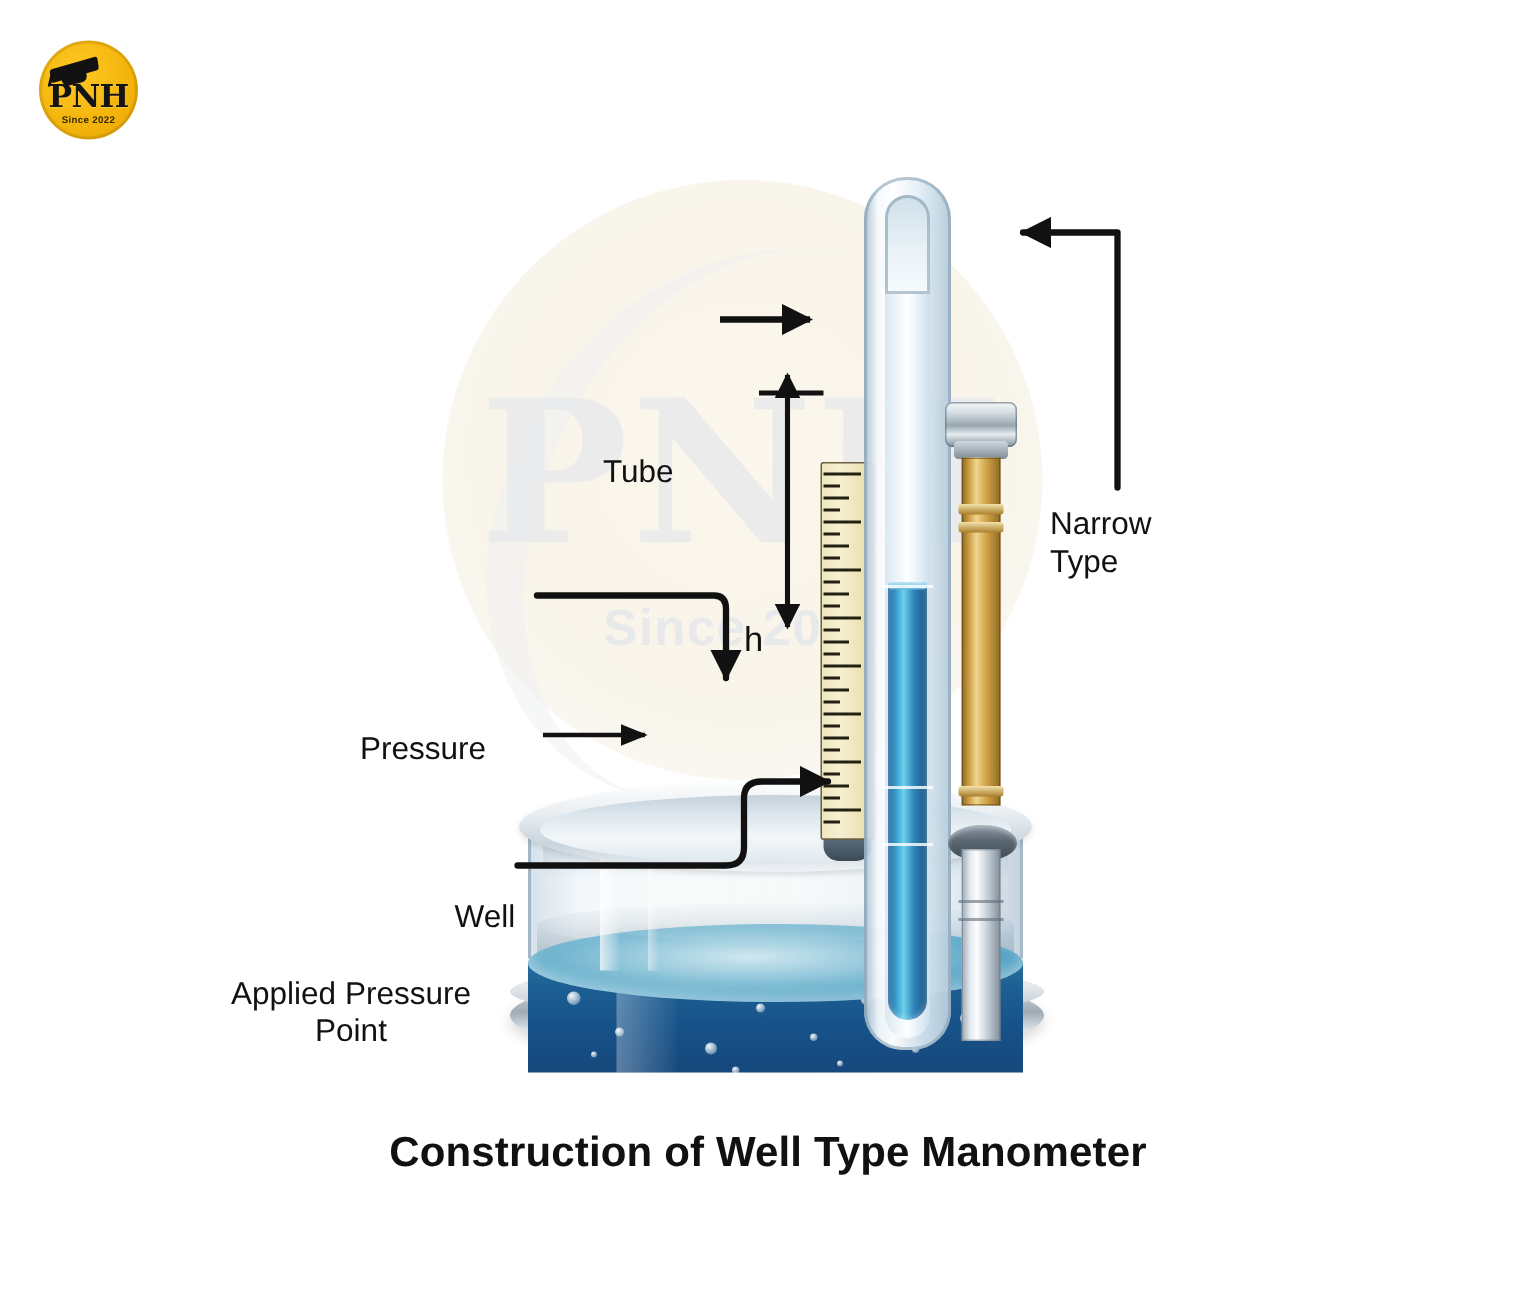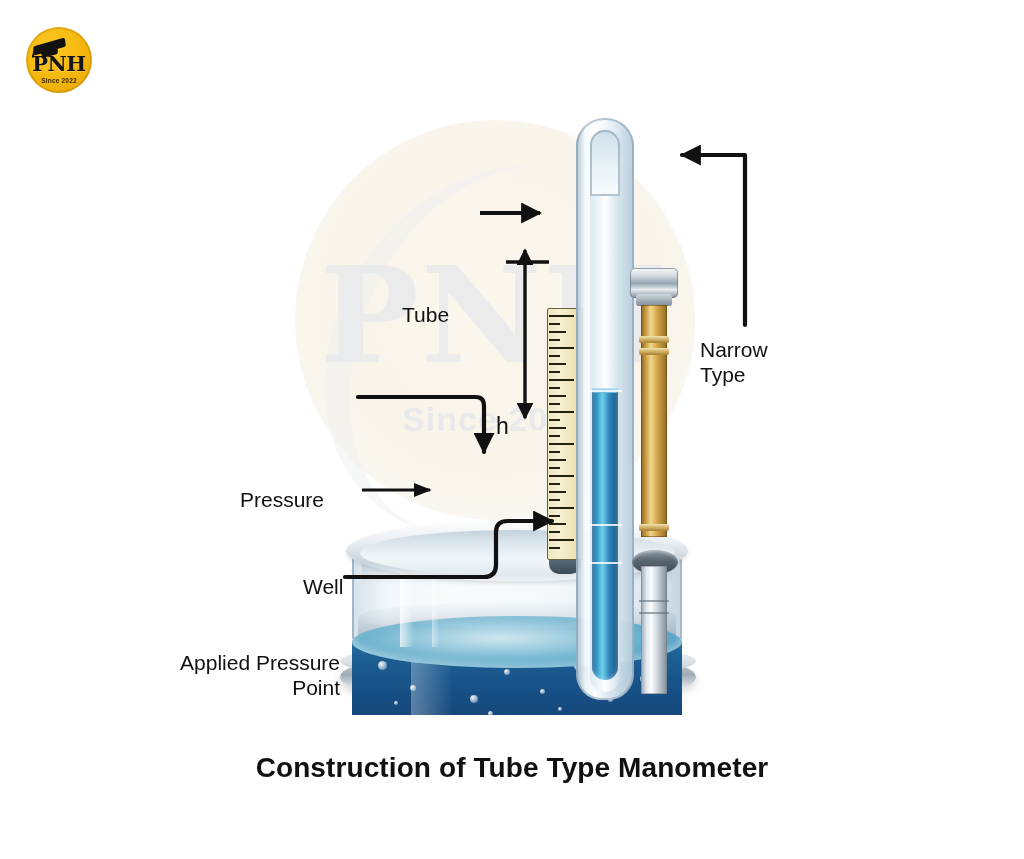--- a/index.html
+++ b/index.html
@@ -271,22 +271,22 @@
   }
 
   
   .lbl {
     position: absolute; color: #111111; font-size: 21px; line-height: 1.18;
     font-family: "Liberation Sans", sans-serif; white-space: pre-line;
   }
   .lbl-scale { left: 402px; top: 203px; }
   .lbl-narrow { left: 700px; top: 238px; }
   .lbl-reservoir { left: 240px; top: 388px; }
-  .lbl-well { left: 303px; top: 475px; }
-  .lbl-applied { left: 128px; top: 551px; width: 212px; text-align: right; }
+  .lbl-well { left: 303px; top: 500px; }
+  .lbl-applied { left: 128px; top: 551px; width: 212px; text-align: center; }
   .lbl-h { left: 496px; top: 313px; font-size: 23px; }
 
   .ann { position: absolute; }
   .ann svg { display: block; overflow: visible; }
 
   
   .caption {
     position: absolute; left: 0; top: 752px; width: 1024px;
     text-align: center; font-size: 28px; font-weight: bold; color: #111111;
     letter-spacing: 0.1px;
@@ -448,14 +448,14 @@
     <div class="lbl lbl-scale">Tube</div>
     <div class="lbl lbl-narrow">Narrow
 Type</div>
     <div class="lbl lbl-reservoir">Pressure</div>
     <div class="lbl lbl-well">Well</div>
     <div class="lbl lbl-applied">Applied Pressure
 Point</div>
     <div class="lbl lbl-h">h</div>
   </div>
 
-  <div class="caption">Construction of Tube Type Manometer</div>
+  <div class="caption">Construction of Well Type Manometer</div>
 </div>
 
 </body></html>

